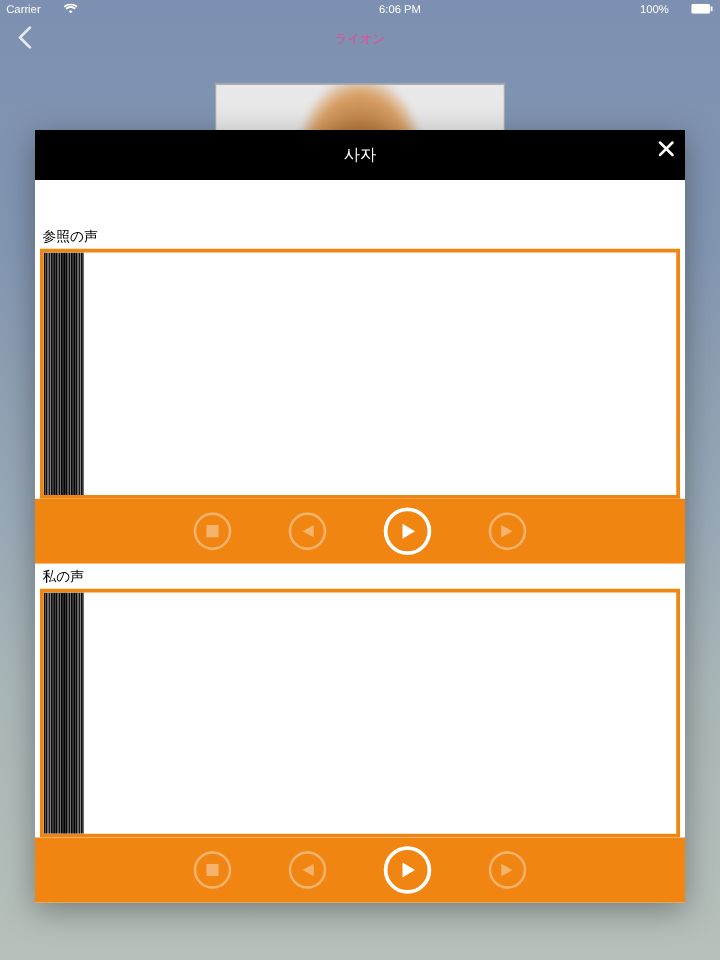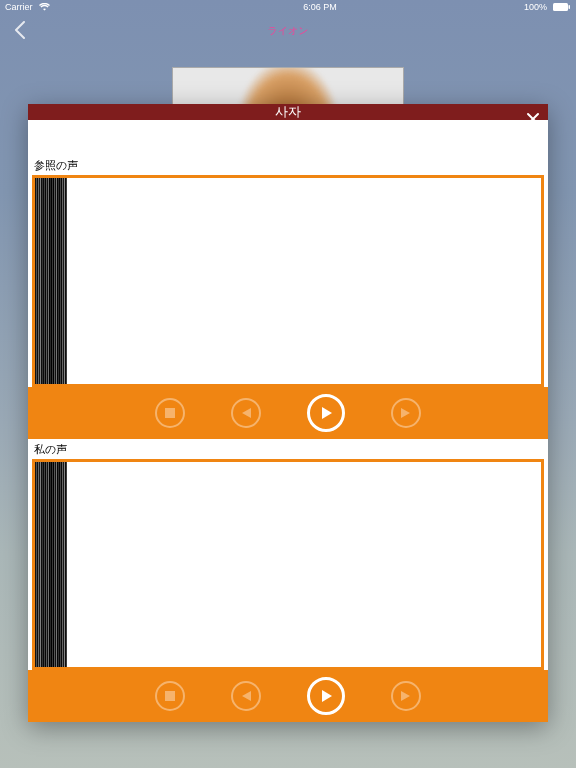--- a/index.html
+++ b/index.html
@@ -8,21 +8,21 @@
     background: linear-gradient(to bottom, #7d90b1 0%, #8296b1 25%, #9aa9b6 55%, #aab7b8 72%, #b7c0ba 100%);
     position: relative;
   }
 
   
   .status-bar {
     position: absolute; top: 0; left: 0; right: 0; height: 14px;
     display: flex; justify-content: space-between; align-items: center;
     padding: 0 5px; font-size: 9px; color: #ffffff; font-weight: 400;
   }
-  .status-left, .status-right { display: flex; align-items: center; gap: 6px; text-align: center; }
+  .status-left, .status-right { display: flex; align-items: center; gap: 18px; text-align: center; }
   .status-center { position: absolute; left: 50%; transform: translateX(-50%); font-size: 9px; margin-left: 32px; }
   .wifi-icon svg, .battery-icon svg { display: block; }
 
   
   .nav { position: absolute; top: 16px; left: 0; right: 0; height: 30px;
          display: flex; align-items: center; justify-content: center; color: #e6e9ef; }
   .nav-back { position: absolute; left: 10px; top: 4px; width: 20px; height: 20px;
               display: flex; align-items: center; justify-content: center; }
   .nav-title { font-size: 10px; color: #ec4899; }
 
@@ -38,21 +38,21 @@
     filter: blur(2px);
   }
 
   
   .dialog {
     position: absolute; left: 28px; right: 28px; top: 104px; bottom: 46px;
     background: #ffffff; box-shadow: 0 6px 24px rgba(0,0,0,0.35);
     display: flex; flex-direction: column;
   }
   .dialog-header {
-    height: 16px; background: #7f1d1d; color: #ffffff;
+    height: 40px; background: #000000; color: #ffffff;
     display: flex; align-items: center; justify-content: center; position: relative;
     font-size: 13px;
   }
   .dialog-close {
     position: absolute; right: 0; top: 0; width: 30px; height: 30px;
     display: flex; align-items: center; justify-content: center; cursor: pointer;
   }
 
   .dialog-body { flex: 1; display: flex; flex-direction: column; margin-top: 35px; }
 

